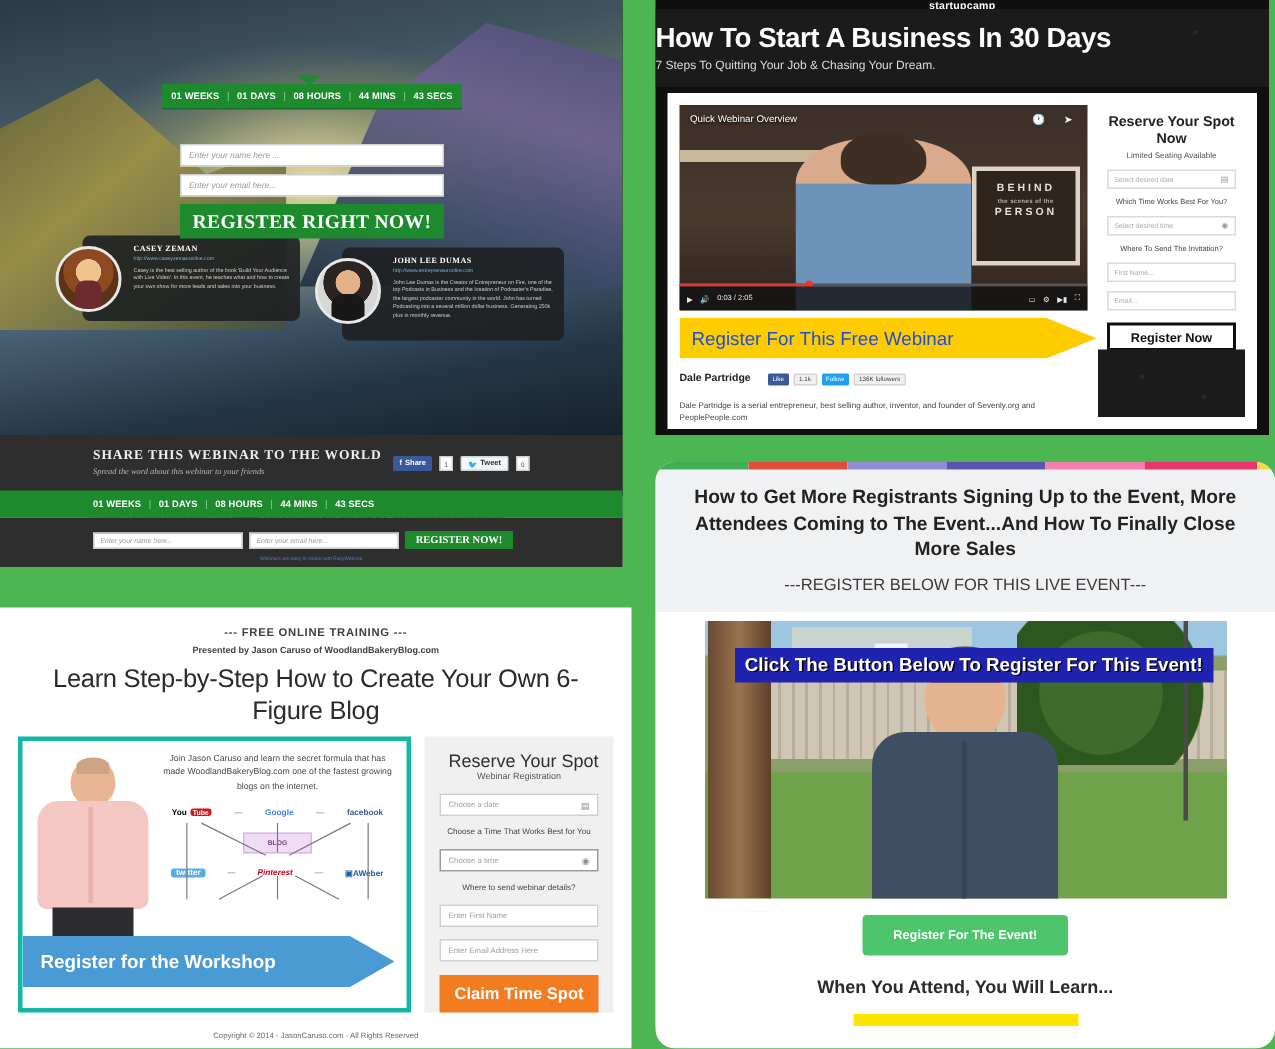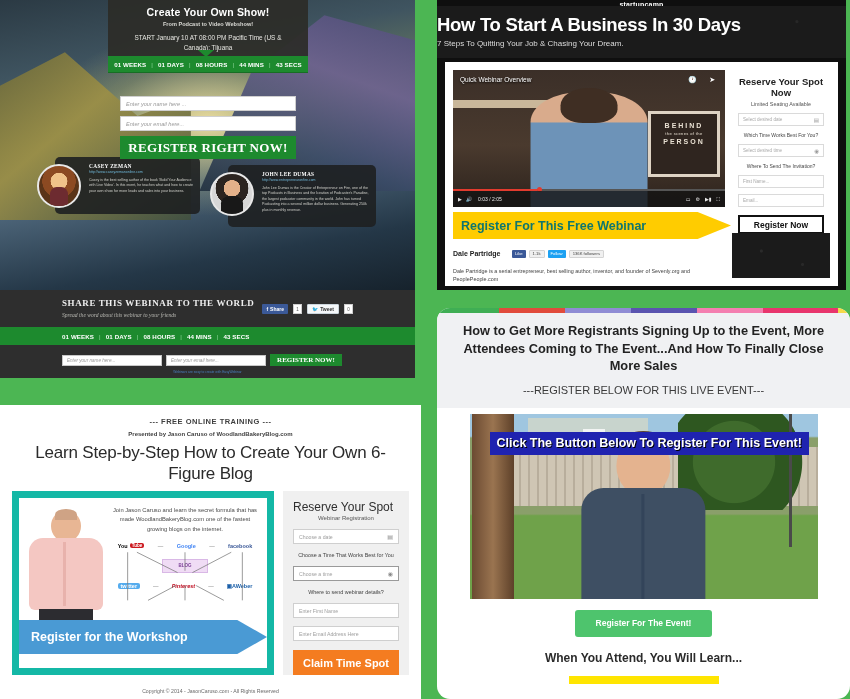--- a/index.html
+++ b/index.html
@@ -139,21 +139,21 @@
   .b-ctrl { position:absolute; left:0; bottom:0; width:100%; height:16px; background:rgba(20,20,20,.82); display:flex; align-items:center; padding:0 5px; gap:5px;}
   .b-bar { position:absolute; left:0; bottom:16px; width:100%; height:2px; background:#555; }
   .b-bar i { display:block; width:31%; height:100%; background:#e23b2e; }
   .b-bar b { position:absolute; left:31%; top:-2px; width:5px; height:5px; border-radius:50%; background:#e23b2e;}
   .b-ctrl span { color:#e8e8e8; font-size:5px; }
   .b-ctrl .sp { flex:1; }
 
   .b-cta { position:absolute; left:8px; top:150px; width:278px; height:27px; background:#ffcc00;
     clip-path: polygon(0 0, 88% 0, 100% 50%, 88% 100%, 0 100%);
     display:flex; align-items:center; padding-left:8px; }
-  .b-cta span { color:#0f766e; font-size:12.5px; font-weight:bold; }
+  .b-cta span { color:#1d4ed8; font-size:12.5px; font-weight:normal; }
 
   .b-author { position:absolute; left:8px; top:182px; width:272px; }
   .b-author-n { color:#222; font-size:7px; font-weight:bold; display:inline-block; vertical-align:middle; }
   .b-author-s { display:inline-flex; gap:3px; margin-left:7px; vertical-align:middle; }
   .b-chip { height:8px; font-size:4.2px; display:flex; align-items:center; padding:0 3px; border-radius:1px;}
   .b-chip.blue{background:#3b5998;color:#fff;} .b-chip.lt{background:#f0f0f0;color:#444;border:1px solid #d4d4d4;}
   .b-chip.tw{background:#1da1f2;color:#fff;}
   .b-author-t { color:#444; font-size:5.4px; line-height:1.55; margin-top:5px; }
 
   .b-form { position:absolute; right:8px; top:8px; width:98px; background:#fff; padding:6px 6px 8px; }
@@ -168,21 +168,21 @@
     background: radial-gradient(circle at 30% 40%, rgba(255,255,255,.07) 0 1px, transparent 2px),
                 radial-gradient(circle at 72% 70%, rgba(255,255,255,.06) 0 1px, transparent 2px);}
 
   
   #panel-c { left:0; top:405px; width:421px; height:294px; background:#fff; }
   .c-top { text-align:center; padding:12px 20px 0; }
   .c-kicker { color:#3f3f3f; font-size:7.5px; font-weight:bold; letter-spacing:.5px; }
   .c-pres { color:#3f3f3f; font-size:6px; font-weight:bold; margin-top:5px; }
   .c-h1 { color:#2b2b2b; font-size:17px; font-weight:normal; line-height:1.22; margin-top:6px; letter-spacing:-.2px; }
   .c-main { position:absolute; left:12px; top:86px; width:397px; bottom:24px; display:flex; gap:9px; }
-  .c-left { width:262px; background:#fff; border:7px solid #14b8a6; position:relative; }
+  .c-left { width:262px; background:#fff; border:3px solid #14b8a6; position:relative; }
   .c-content { display:flex; padding:8px 8px 0; gap:6px; height:145px; }
   .c-photo { width:78px; height:135px; position:relative; }
   .c-photo .head { position:absolute; left:50%; top:4px; transform:translateX(-50%); width:30px; height:32px; border-radius:50%; background:#e8b694; }
   .c-photo .head:after{content:"";position:absolute;left:14%;top:-4%;width:72%;height:34%;border-radius:50% 50% 0 0;background:#cfa385;}
   .c-photo .body { position:absolute; left:2px; top:32px; width:74px; height:72px; background:#f4c7c2; border-radius:14px 14px 6px 6px; }
   .c-photo .body:after{content:"";position:absolute;left:46%;top:4px;width:3px;height:64px;background:#e8b2ac;}
   .c-photo .pants { position:absolute; left:12px; top:103px; width:54px; height:32px; background:#2c2c30; }
   .c-txt { flex:1; }
   .c-txt p { color:#4a4a4a; font-size:5.8px; line-height:1.6; text-align:center; }
   .c-diagram { margin-top:9px; position:relative; height:76px; }
@@ -190,21 +190,21 @@
   .c-tag { font-size:5.5px; font-weight:bold; display:flex; align-items:center; gap:2px; }
   .c-dash { color:#777; font-size:5.5px; }
   .yt { background:#cc181e; color:#fff; font-size:4.6px; padding:0 2px; border-radius:2px;}
   .c-node { width:46px; height:14px; background:#f0dcf5; border:1px solid #d9b8e6; margin:10px auto; display:flex;align-items:center;justify-content:center;color:#7a3f96;font-size:4.5px;font-weight:bold;}
   .c-arrows { position:absolute; inset:0; pointer-events:none; }
   .c-cta { position:absolute; left:0; bottom:14px; width:248px; height:34px; background:#4a9ad4;
     clip-path: polygon(0 0, 88% 0, 100% 50%, 88% 100%, 0 100%);
     display:flex; align-items:center; padding-left:12px; }
   .c-cta span { color:#fff; font-size:12.5px; font-weight:bold; }
   .c-right { flex:1; background:#f0f0f0; padding:9px 10px; }
-  .c-r-h { text-align:left; color:#2f2f2f; font-size:12px; }
+  .c-r-h { text-align:right; color:#2f2f2f; font-size:12px; }
   .c-r-s { text-align:center; color:#555; font-size:6px; margin-top:1px; }
   .c-inp { position:relative; width:100%; height:15px; background:#fff; border:1px solid #cfcfcf; margin-top:8px; font-size:5.2px; color:#a0a0a0; display:flex;align-items:center;padding:0 5px;}
   .c-inp i { position:absolute; right:5px; font-style:normal; color:#8a8a8a; font-size:6px;}
   .c-lbl { text-align:center; color:#444; font-size:5.4px; margin-top:8px; }
   .c-claim { width:100%; height:25px; background:#f47c20; color:#fff; font-size:11px; font-weight:bold; display:flex;align-items:center;justify-content:center; margin-top:9px;}
   .c-foot { position:absolute; left:0; bottom:5px; width:421px; text-align:center; color:#6a6a6a; font-size:5.2px; }
 
   
   #panel-d { left:437px; top:308px; width:413px; height:391px; background:#fff;border-radius:13px; }
   .d-bar { display:flex; height:5px; }
@@ -233,25 +233,20 @@
   .d-hl { margin:11px auto 0; width:150px; height:8px; background:#ffe500; }
 </style>
 </head>
 <body>
 
 <div class="canvas">
 
 <div class="panel" id="panel-a">
   <div class="a-hero"></div>
 
-  <div class="a-card">
-    <div class="a-card-h1">Create Your Own Show!</div>
-    <div class="a-card-h2">From Podcast to Video Webshow!</div>
-    <div class="a-card-when">START January 10 AT 08:00 PM Pacific Time (US &amp; Canada); Tijuana</div>
-  </div>
 
   <div class="a-count">
     <div class="cd">
       <span>01 WEEKS</span>
       <span class="sep">|</span>
       <span>01 DAYS</span>
       <span class="sep">|</span>
       <span>08 HOURS</span>
       <span class="sep">|</span>
       <span>44 MINS</span>

